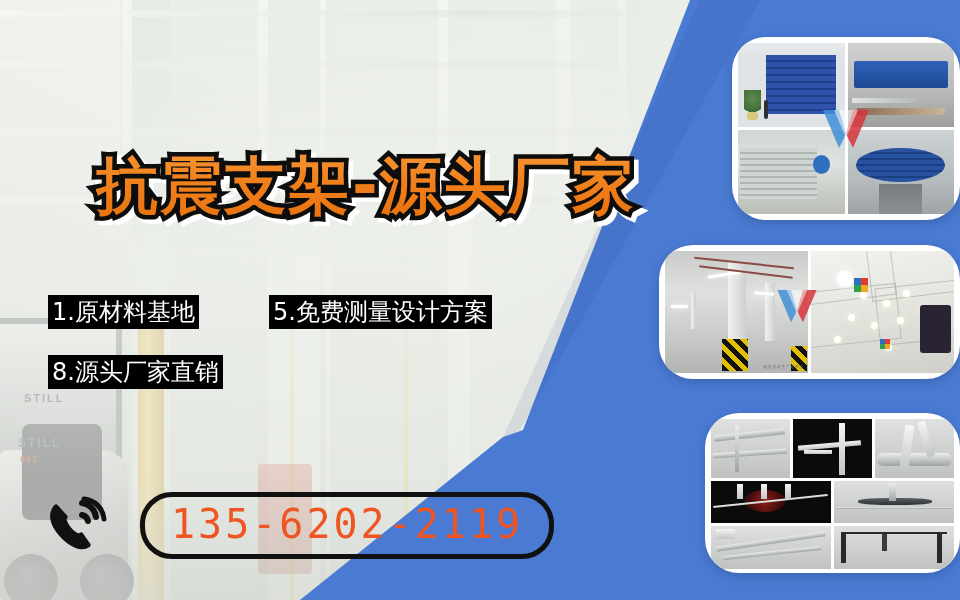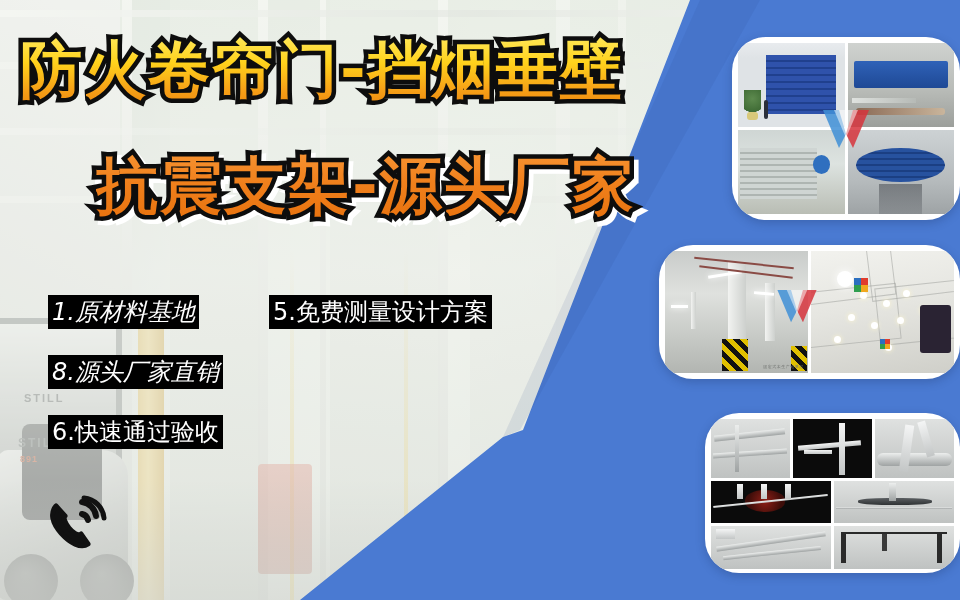--- a/index.html
+++ b/index.html
@@ -102,21 +102,21 @@
   }
 
   
   .features{position:absolute;left:48px;top:296px;width:510px;}
   .frow{display:flex;margin-bottom:28px;}
   .fitem{
     background:#000;color:#fff;font-size:24px;line-height:32px;
     padding:3px 4px;white-space:nowrap;letter-spacing:0px;
     font-family:"DejaVu Sans","Liberation Sans",sans-serif;
   }
-  .col-left{width:221px;font-style:italic;}
+  .col-left{width:221px;}
   .col-right{width:260px;}
 
   
   .phone-block{position:absolute;left:44px;top:492px;display:flex;align-items:center;}
   .phone-icon{width:72px;height:66px;margin-right:24px;}
   .phone-pill{
     border:5px solid #111;border-radius:32px;padding:4px 26px 7px;
     background:transparent;
   }
   .phone-num{
@@ -240,57 +240,55 @@
       <div class="fk-txt3">891</div>
     </div>
 
     <div class="floor"></div>
     <div class="bg-haze"></div>
   </div>
 
   <div class="wedge"></div>
   <div class="wedge-dark"></div>
 
-  <div class="title1-wrap">
-    <div class="t-stroke">防火卷帘门-挡烟垂壁</div>
-    <div class="t-fill">防火卷帘门-挡烟垂壁</div>
-  </div>
 
   <div class="title2-wrap">
     <div class="t-white">抗震支架-源头厂家</div>
     <div class="t-stroke">抗震支架-源头厂家</div>
     <div class="t-fill">抗震支架-源头厂家</div>
   </div>
 
   <div class="features">
     <div class="frow">
       <div class="col-left"><span class="fitem">1.原材料基地</span></div>
       <div class="col-right"><span class="fitem">5.免费测量设计方案</span></div>
     </div>
     <div class="frow">
       <div class="col-left"><span class="fitem">8.源头厂家直销</span></div>
     </div>
     <div class="frow">
-      <div class="col-right"><span class="fitem">6.快速通过验收</span></div>
     </div>
   </div>
 
   <div class="phone-block">
     <span class="phone-icon">
       <svg viewBox="0 0 72 66" width="72" height="66">
         <g fill="none" stroke="#111" stroke-width="6" stroke-linecap="round">
           <path d="M12 14c-6 7-4 17 5 27s20 16 27 11l-7-10c-3 2-8-1-12-6s-6-10-4-12z" fill="#111" stroke="#111" stroke-width="5" stroke-linejoin="round"></path>
           <path d="M38 10a16 16 0 0 1 14 14"></path>
           <path d="M38 22a8 8 0 0 1 6 6"></path>
           <path d="M38 0a28 28 0 0 1 26 25" opacity="0"></path>
         </g>
         <g fill="none" stroke="#111" stroke-width="5" stroke-linecap="round">
           <path d="M40 6a22 22 0 0 1 20 20"></path>
         </g>
       </svg>
+    </span>
+    <span class="phone-pill">
+      <span class="phone-num">135-6202-2119</span>
     </span>
   </div>
 
   <div class="collage cg1">
     <div class="grid2">
       <div class="cell ph-bluedoor">
         <div class="door"></div>
           <div class="plant"></div>
           <div class="pot"></div>
           <div class="person"></div>

